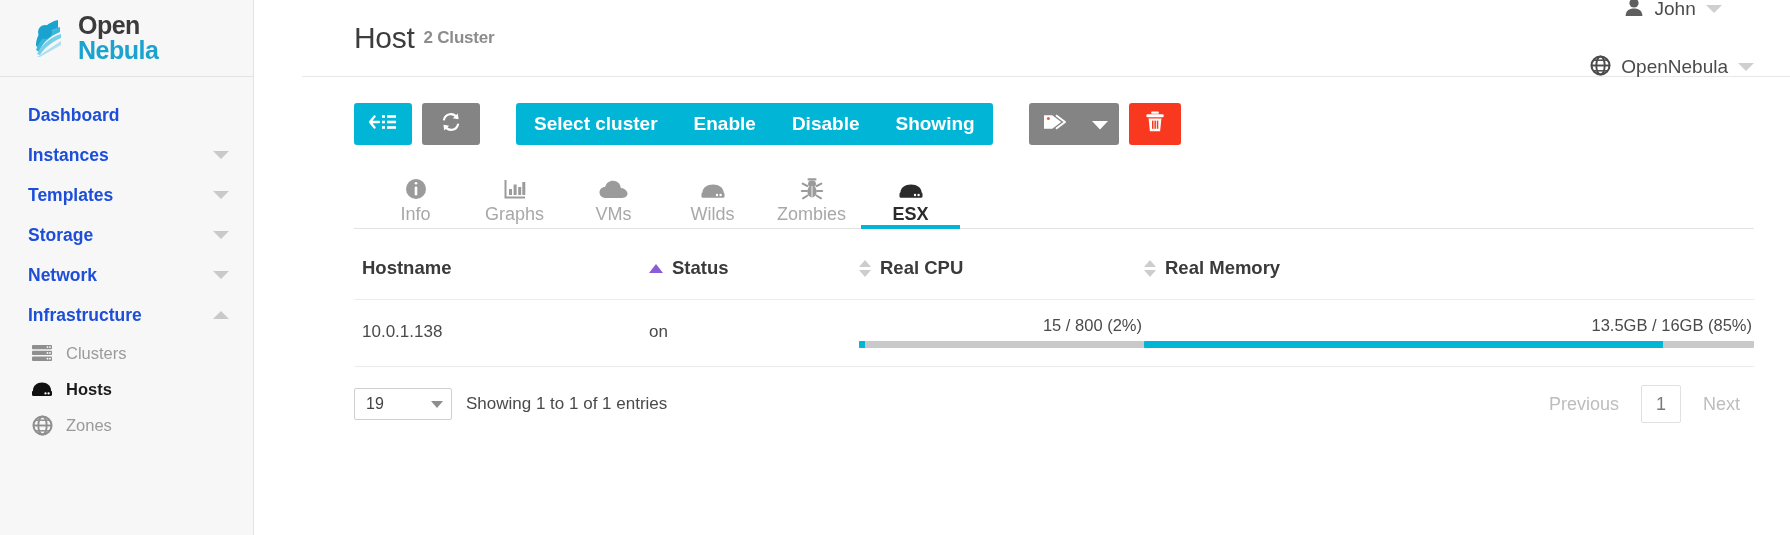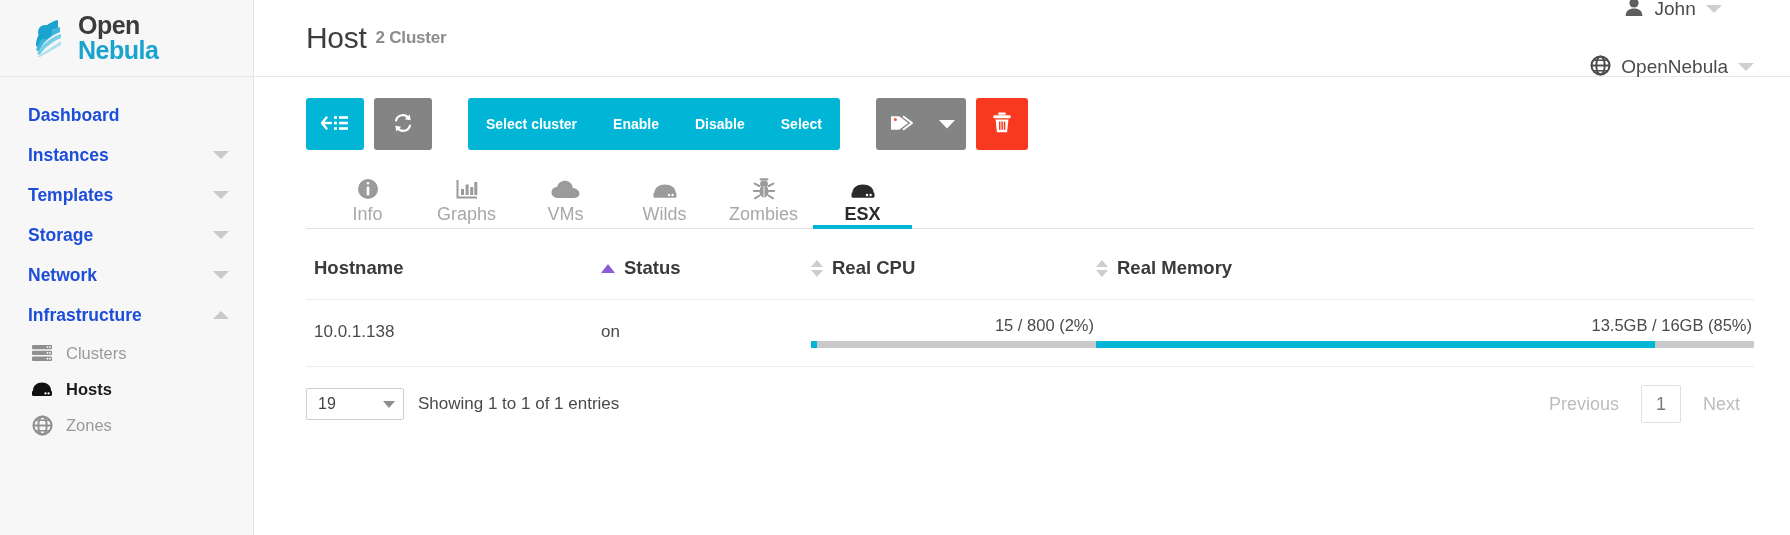--- a/index.html
+++ b/index.html
@@ -2,21 +2,21 @@
 <html><head>
 <meta charset="utf-8">
 <style>
   * { box-sizing: border-box; margin: 0; padding: 0; }
   html, body {
     width: 1790px; height: 535px;
     background: #ffffff;
     font-family: "Liberation Sans", sans-serif;
     overflow: hidden;
   }
-  .app { display: flex; width: 1790px; height: 535px; }
+  .app { display: flex; width: 1790px; height: 535px; gap: 48px; }
 
   
   .sidebar {
     width: 254px; min-width: 254px; height: 535px;
     background: #f7f7f7;
     border-right: 1px solid #e3e3e3;
     display: flex; flex-direction: column;
   }
   .logo-box {
     height: 77px; border-bottom: 1px solid #e3e3e3;
@@ -58,23 +58,23 @@
   .topbar-right { margin-left: auto; display: flex; align-items: center; gap: 34px; flex-direction: column; }
   .top-menu { display: flex; align-items: center; gap: 10px; cursor: pointer; }
   .top-menu .tm-label { font-size: 19px; color: #4b4b4b; }
   .tm-caret { width:0;height:0;border-left:8px solid transparent;border-right:8px solid transparent;border-top:8px solid #cfcfcf; }
 
   .content { padding: 26px 36px 0 52px; }
 
   
   .toolbar { display: flex; align-items: center; height: 42px; }
   .btn {
-    height: 52px; border: none; border-radius: 3px; cursor: pointer;
+    height: 42px; border: none; border-radius: 3px; cursor: pointer;
     font-family: "Liberation Sans", sans-serif;
-    font-size: 14px; font-weight: bold; color: #fff;
+    font-size: 19px; font-weight: bold; color: #fff;
     display: flex; align-items: center; justify-content: center;
   }
   .btn-cyan { background: #00b5d6; }
   .btn-gray { background: #848484; }
   .btn-red  { background: #f8391f; }
   .btn-icon { width: 58px; padding: 0; }
   .btn-text { padding: 0 18px; }
   .grp { display: flex; }
   .grp .btn { border-radius: 0; }
   .grp .btn:first-child { border-top-left-radius: 3px; border-bottom-left-radius: 3px; }
@@ -304,21 +304,21 @@
             </svg>
           </span>
         </button>
 
         <span class="gap-lg"></span>
 
         <div class="grp">
           <button class="btn btn-cyan btn-text">Select cluster</button>
           <button class="btn btn-cyan btn-text">Enable</button>
           <button class="btn btn-cyan btn-text">Disable</button>
-          <button class="btn btn-cyan btn-text">Select</button>
+          <button class="btn btn-cyan btn-text">Showing</button>
         </div>
 
         <span class="gap-lg"></span>
 
         <div class="grp">
           <button class="btn btn-gray btn-tag">
             <span>
               <svg width="26" height="20" viewBox="0 0 26 20">
                 <path d="M2 3.2 L10.2 3.2 L19.2 10 L10.2 16.8 L2 16.8 Z" fill="#fff"></path>
                 <circle cx="6.4" cy="6.6" r="1.5" fill="#f05a3a"></circle>

